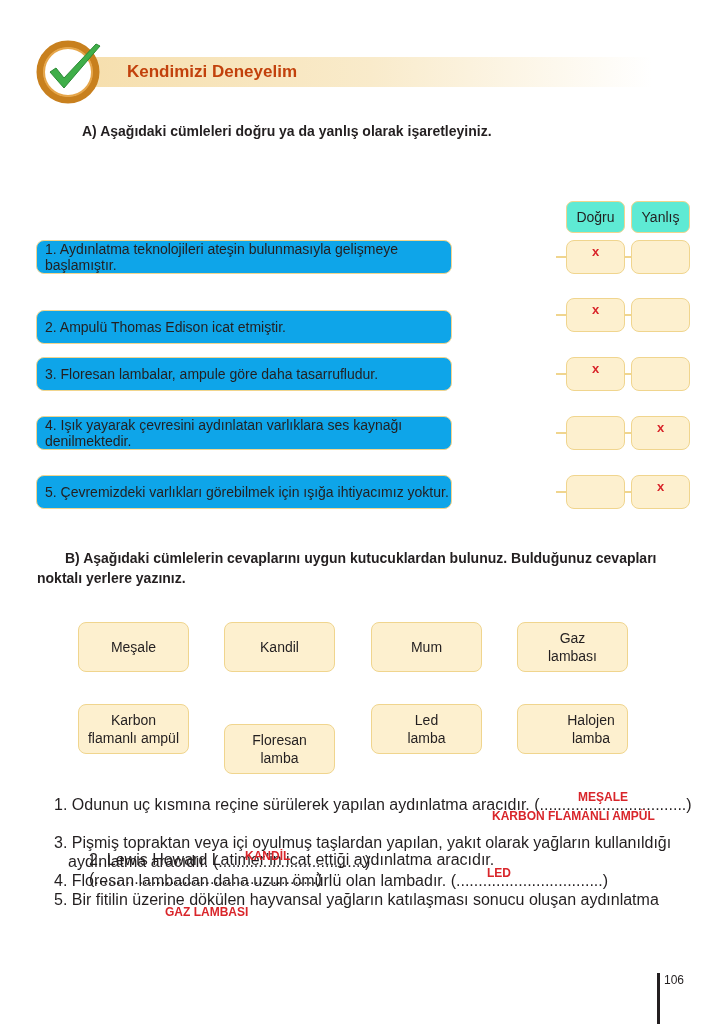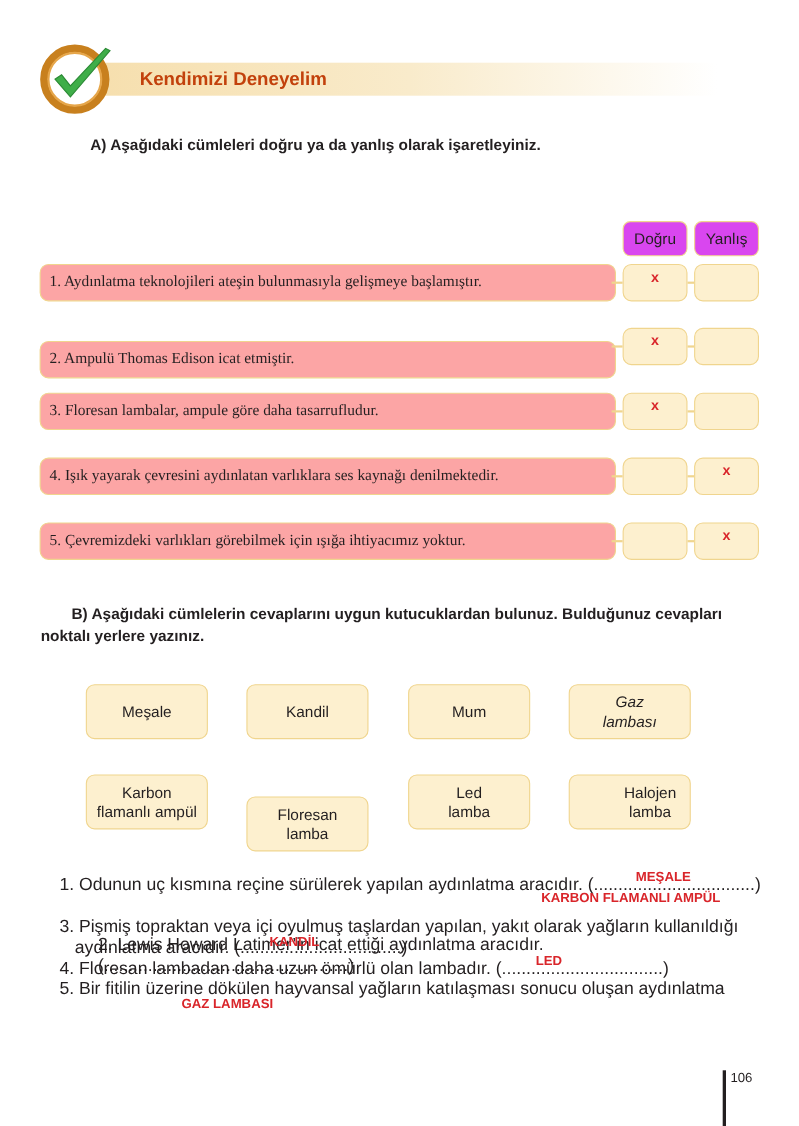--- a/index.html
+++ b/index.html
@@ -9,28 +9,28 @@
   }
   .abs { position: absolute; }
   .header-band {
     left: 92px; top: 57px; width: 560px; height: 30px;
     background: linear-gradient(90deg, #f6dfae 0%, #f9ebcb 50%, rgba(255,255,255,0) 100%);
   }
   .header-title { left: 127px; top: 62px; font-size: 17px; font-weight: bold; color: #c2410c; }
   .logo { left: 36px; top: 36px; width: 70px; height: 70px; }
   .section-a-title { left: 82px; top: 123px; font-size: 14px; font-weight: bold; }
   .col-head {
-    top: 201px; height: 32px; background: #d946ef; border: 1.5px solid #f0d58e;
+    top: 201px; height: 32px; background: #5eead4; border: 1.5px solid #f0d58e;
     border-radius: 7px; box-sizing: border-box; font-size: 14px;
     display: flex; align-items: center; justify-content: center;
   }
   .stmt {
-    left: 36px; width: 524px; height: 34px; background: #fca5a5; border: 1.5px solid #f0d58e;
+    left: 36px; width: 416px; height: 34px; background: #0ea5e9; border: 1.5px solid #f0d58e;
     border-radius: 8px; box-sizing: border-box; font-size: 14px;
-    display: flex; align-items: center; padding-left: 8px; font-family: Liberation Serif, serif;
+    display: flex; align-items: center; padding-left: 8px;
   }
   .connector { height: 2px; background: #f0d58e; }
   .cbox {
     width: 59px; height: 34px; background: #fdf0cf; border: 1.5px solid #f0d58e;
     border-radius: 8px; box-sizing: border-box; cursor: pointer;
   }
   .mark { color: #d9252a; font-size: 13px; font-weight: bold; position: absolute; top: 3px; left: 0; width: 100%; text-align: center; }
   .section-b { left: 37px; top: 548px; width: 640px; font-size: 14px; font-weight: bold; line-height: 20px; text-indent: 28px; }
   .word {
     width: 111px; height: 50px; background: #fdf0cf; border: 1.5px solid #f0d58e;
@@ -117,21 +117,21 @@
   <div class="abs cbox" style="left:631px;top:475px;">
       <span class="mark">x</span>
     </div>
 </div>
 
 <div class="abs section-b">B) Aşağıdaki cümlelerin cevaplarını uygun kutucuklardan bulunuz. Bulduğunuz cevapları noktalı yerlere yazınız.</div>
 
 <div class="abs word" style="left:78px;top:622px;">Meşale</div>
 <div class="abs word" style="left:224px;top:622px;">Kandil</div>
 <div class="abs word" style="left:371px;top:622px;">Mum</div>
-<div class="abs word" style="left:517px;top:622px;font-style:italic;">Gaz
+<div class="abs word" style="left:517px;top:622px;">Gaz
 lambası</div>
 <div class="abs word" style="left:78px;top:704px;">Karbon
 flamanlı ampül</div>
 <div class="abs word" style="left:224px;top:704px;margin-top:20px;">Floresan
 lamba</div>
 <div class="abs word" style="left:371px;top:704px;">Led
 lamba</div>
 <div class="abs word" style="left:517px;top:704px;padding-left:37px;">Halojen
 lamba</div>
 

